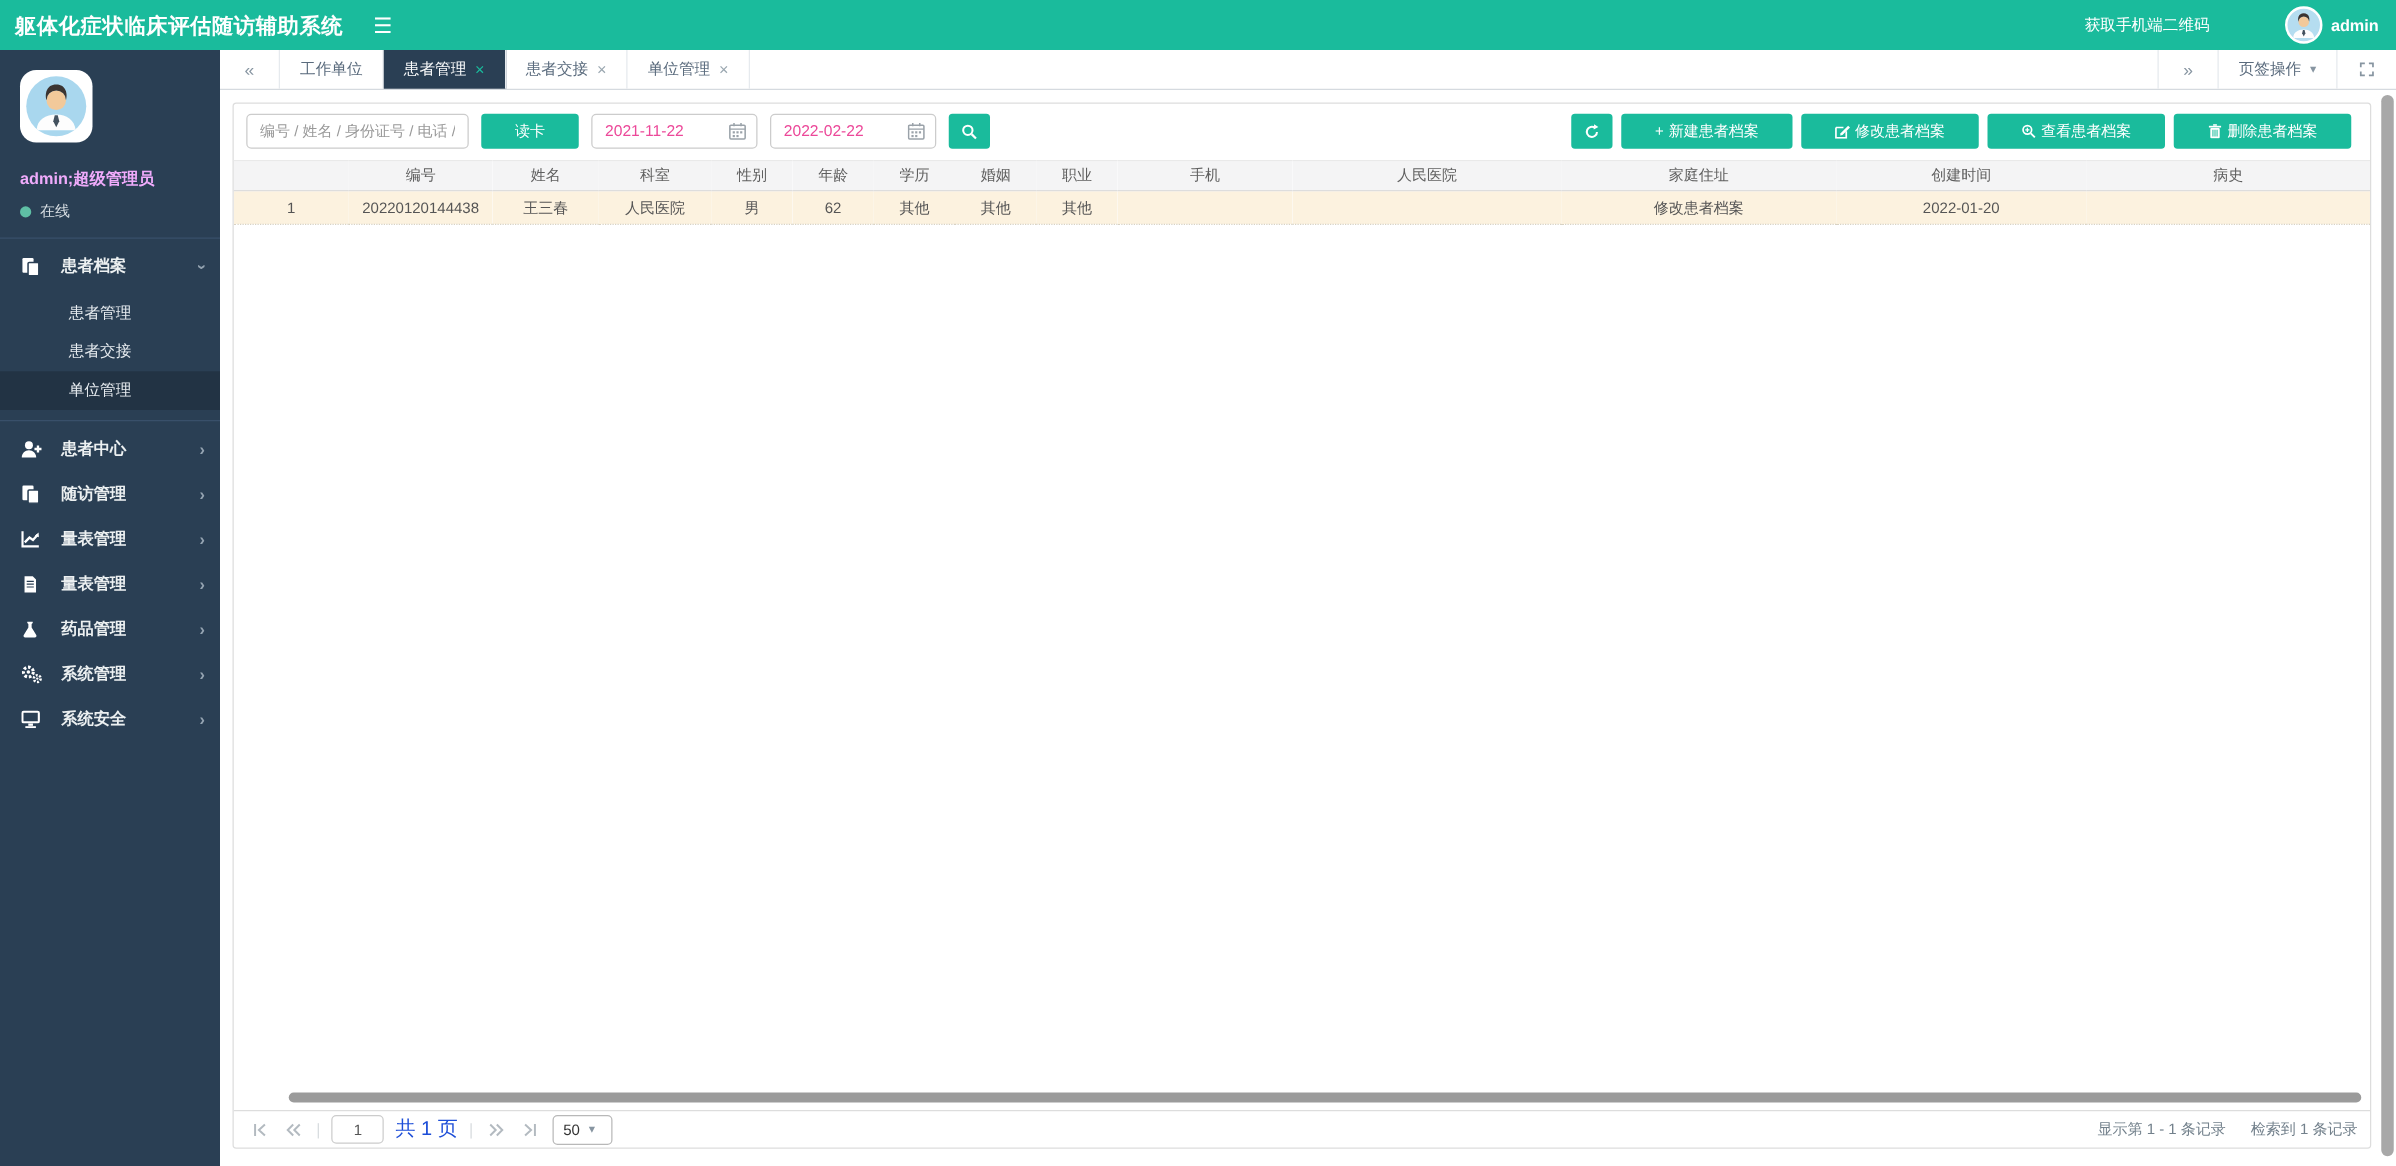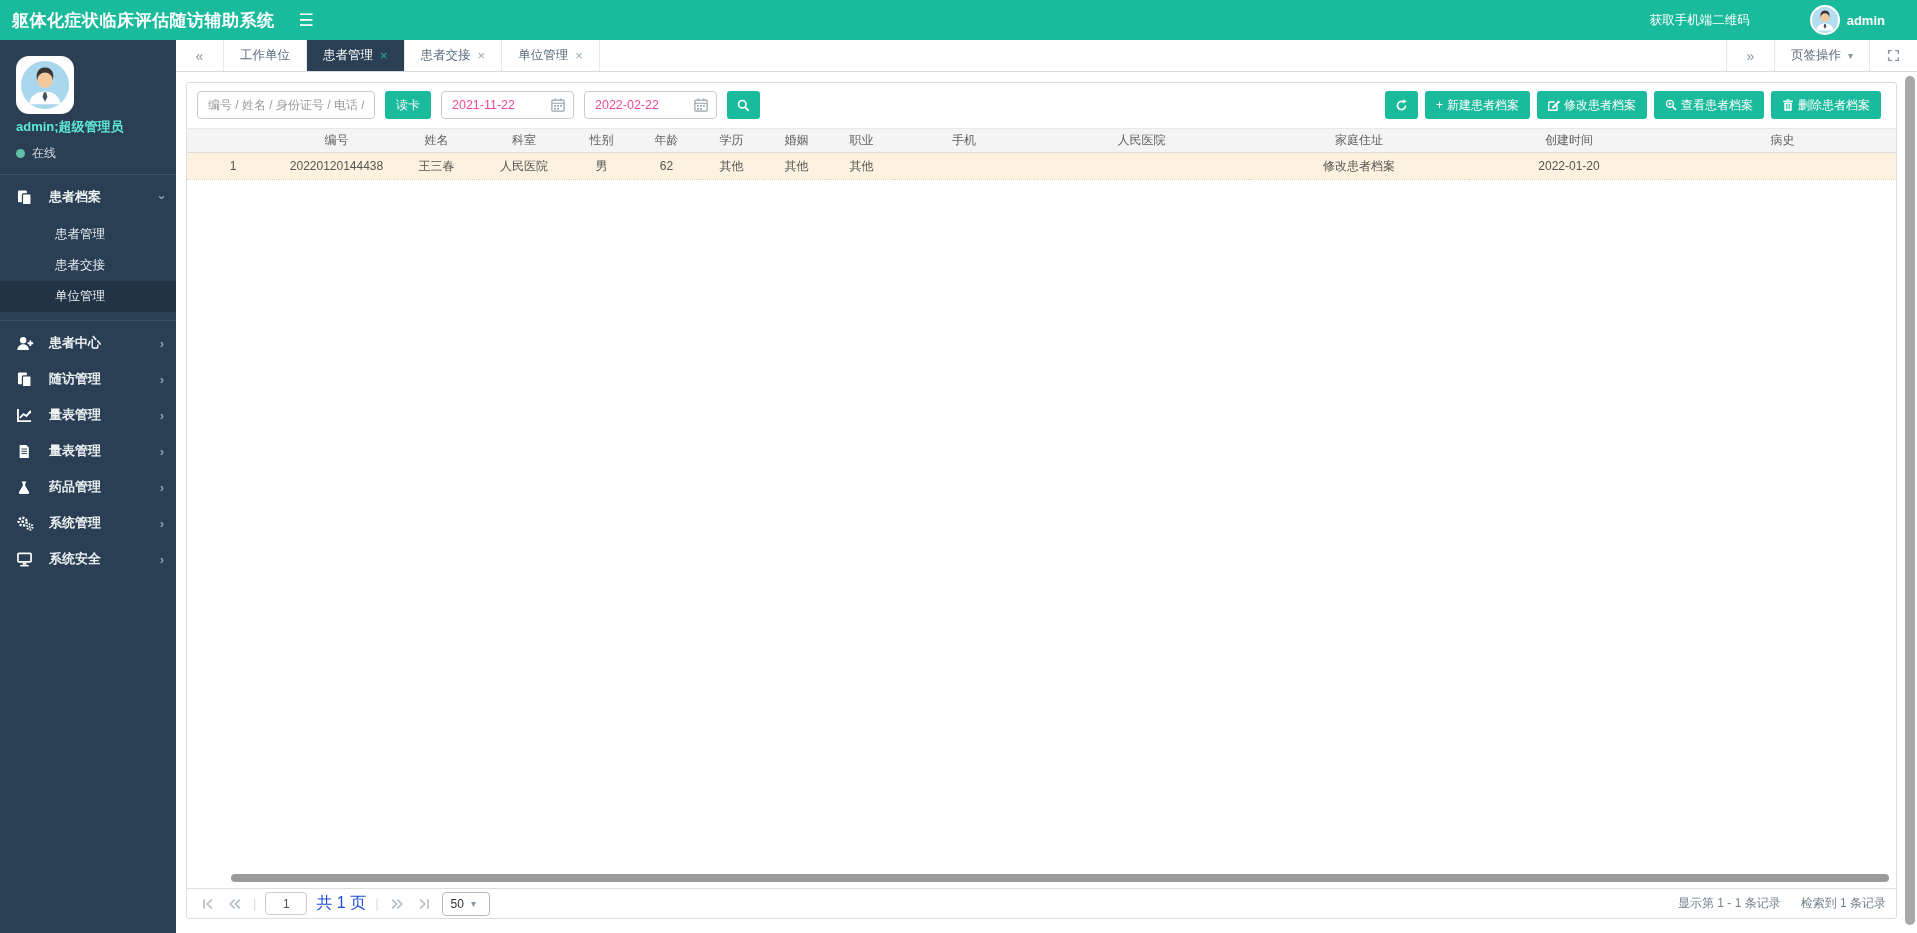--- a/index.html
+++ b/index.html
@@ -4,33 +4,33 @@
 <style>
   * { margin:0; padding:0; box-sizing:border-box; }
   html,body { width:1917px; height:933px; overflow:hidden; }
   body { font-family:"Liberation Sans","DejaVu Sans",sans-serif; background:#fff; position:relative; }
 
   
   .topbar { position:absolute; top:0; left:0; width:1917px; height:40px; background:#1ABB9C;
             display:flex; align-items:center; color:#fff; z-index:5; }
   .brand { font-size:17px; font-weight:bold; padding-left:12px; letter-spacing:.5px; white-space:nowrap; }
   .hamburger { font-size:17px; margin-left:24px; cursor:pointer; line-height:1; }
-  .topbar-right { margin-left:auto; display:flex; align-items:center; padding-right:32px; }
+  .topbar-right { margin-left:auto; display:flex; align-items:center; padding-right:14px; }
   .qr-link { font-size:12.5px; cursor:pointer; margin-right:60px; }
   .avatar-ring { width:30px; height:30px; border-radius:50%; border:2px solid #fff; overflow:hidden;
                  background:#b5ddf0; margin-right:7px; cursor:pointer; flex:none; }
   .topbar-user { font-size:13px; font-weight:bold; cursor:pointer; }
 
   
   .sidebar { position:absolute; top:40px; left:0; width:176px; height:893px; background:#2A3F54; color:#ECF0F1; }
   .profile { padding:16px 0 12px 16px; border-bottom:1px solid #39506a; }
   .avatar-card { width:58px; height:58px; background:#fff; border-radius:13px; display:flex;
                  align-items:center; justify-content:center; }
   .avatar-card .avatar-circ { width:48px; height:48px; border-radius:50%; overflow:hidden; background:#a9d7ee; }
-  .profile-name { margin-top:4px; font-size:13px; font-weight:bold; color:#5eead4; }
+  .profile-name { margin-top:20px; font-size:13px; font-weight:bold; color:#f0abfc; }
   .profile-status { margin-top:9px; font-size:12px; color:#d8dee3; display:flex; align-items:center; }
   .dot { width:9px; height:9px; border-radius:50%; background:#5fbfa5; margin-right:7px; }
 
   .menu { padding-top:4px; }
   .menu-item { height:36px; display:flex; align-items:center; padding:0 12px 0 17px; font-size:13px;
                font-weight:bold; cursor:pointer; color:#ECF0F1; }
   .mi-icon { width:17px; height:16px; margin-right:15px; display:flex; align-items:center; flex:none; }
   .mi-caret { margin-left:auto; color:#94a3b1; font-size:13px; line-height:1; }
   .mi-caret.down { transform:rotate(90deg); }
   .submenu { padding:4px 0 8px 0; border-bottom:1px solid #39506a; margin-bottom:4px; }
@@ -55,21 +55,21 @@
 
   
   .panel { position:absolute; left:186px; top:82px; width:1711px; height:837px; background:#fff;
            border:1px solid #ddd; border-radius:3px; }
   .toolbar { display:flex; align-items:center; gap:10px; padding:8px 10px 9px 10px; }
   .search-input { width:178px; height:28px; border:1px solid #ccc; border-radius:4px; padding:0 10px;
                   font-size:12px; color:#555; font-family:inherit; }
   .search-input::placeholder { color:#999; }
   .btn { height:28px; background:#1ABB9C; color:#fff; border:none; border-radius:3px; font-size:12px;
          font-family:inherit; display:inline-flex; align-items:center; justify-content:center; gap:4px;
-         padding:0 11px; cursor:pointer; white-space:nowrap; }
+         padding:0 27px; cursor:pointer; white-space:nowrap; }
   .btn.icon-only { width:33px; padding:0; }
   .date-input { width:133px; height:28px; border:1px solid #ccc; border-radius:4px; background:#fff;
                 display:flex; align-items:center; padding:0 8px 0 10px; cursor:pointer; }
   .date-text { font-size:12.5px; color:#ec4899; flex:1; }
   .toolbar-right { margin-left:auto; display:flex; gap:7px; padding-right:5px; }
 
   table.grid { width:100%; border-collapse:collapse; table-layout:fixed; }
   table.grid th { height:24px; background:#F4F4F5; border-top:1px solid #e9e9e9; border-bottom:1px solid #ddd;
                   font-size:12px; font-weight:normal; color:#5f5f5f; text-align:center; overflow:hidden;
                   white-space:nowrap; cursor:pointer; }

